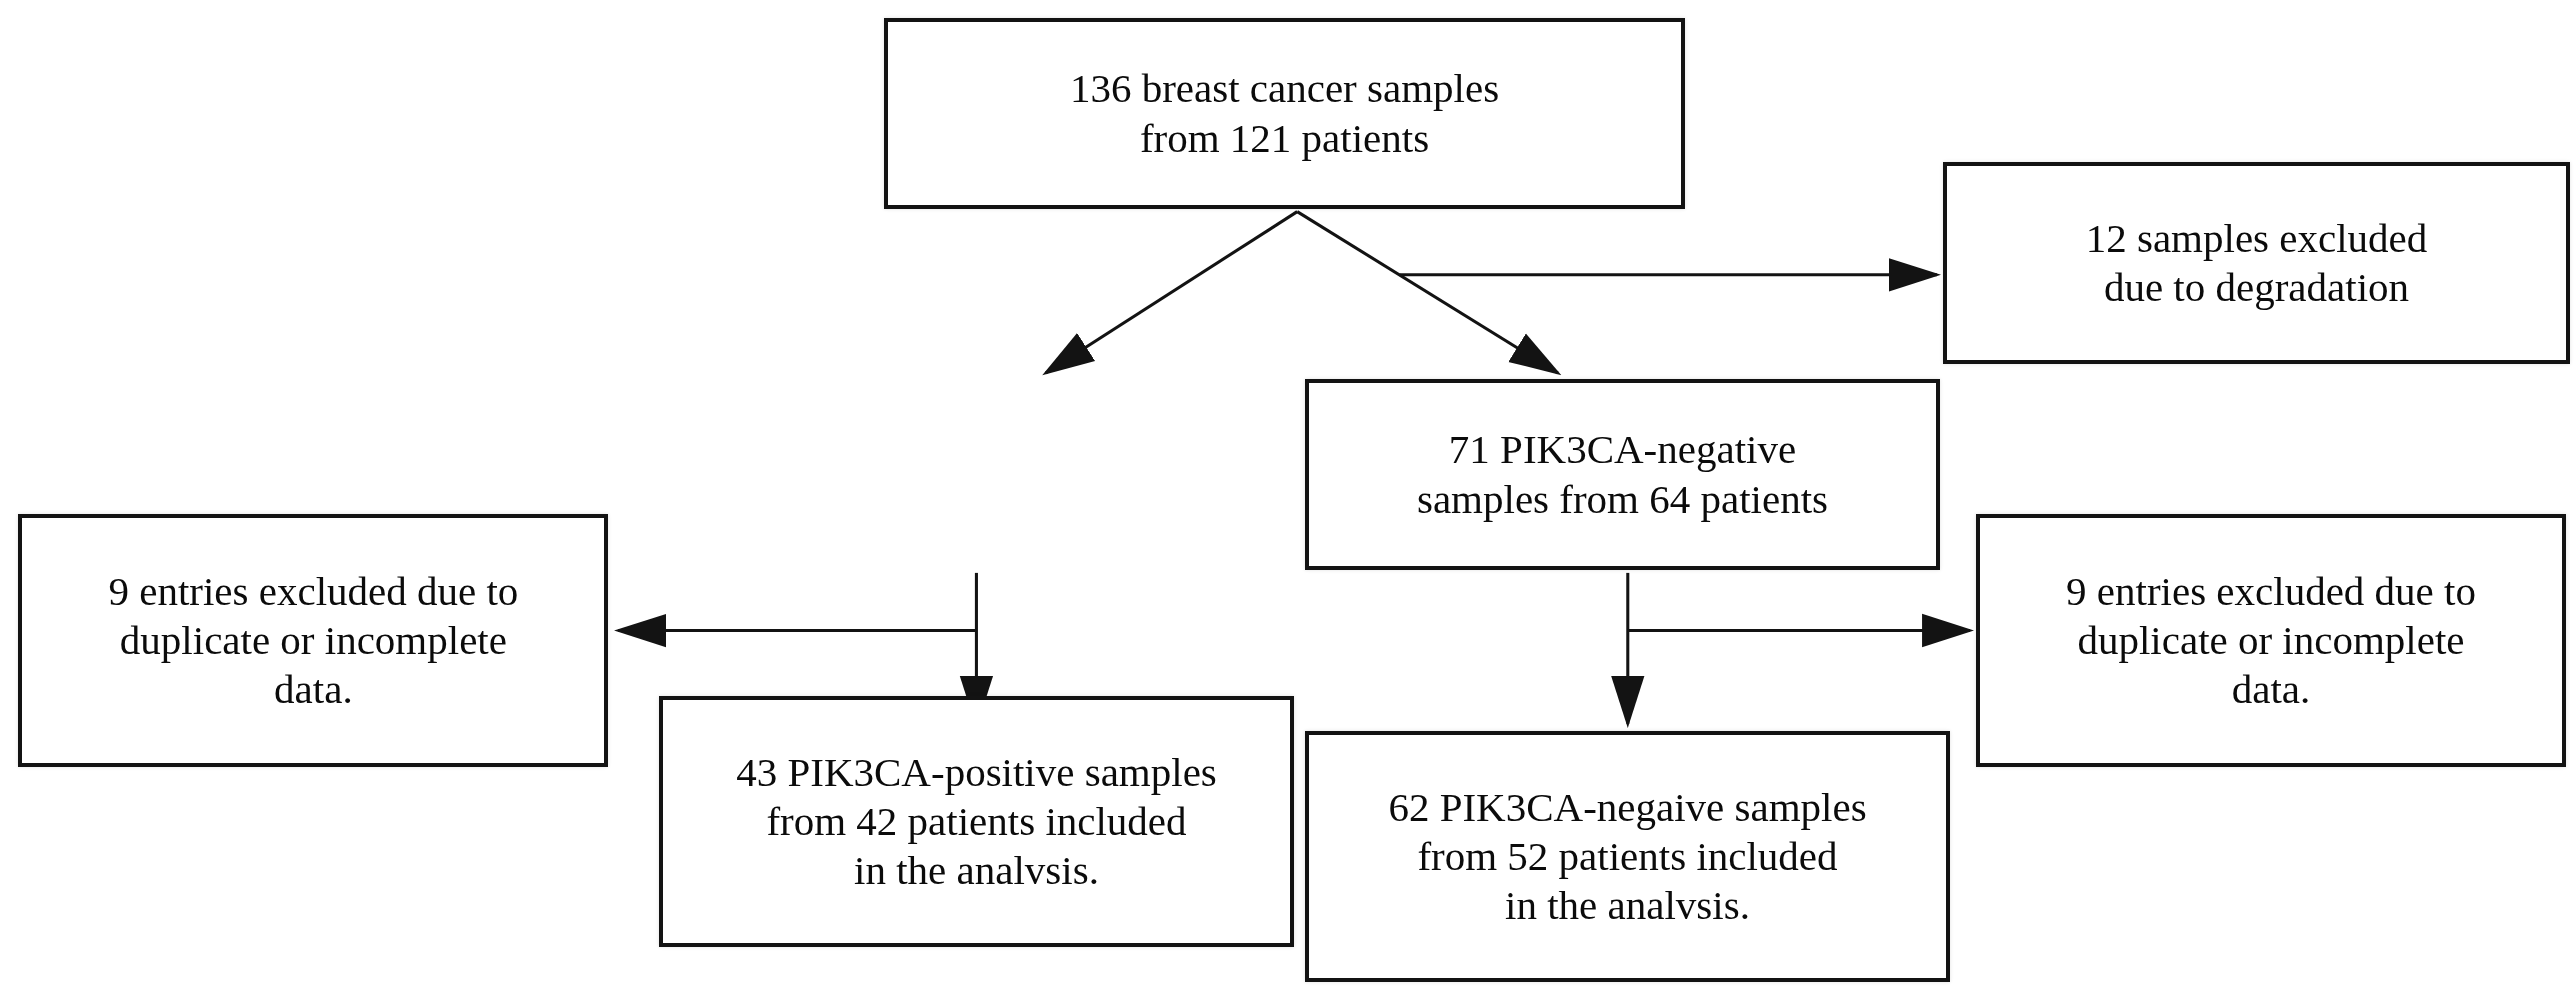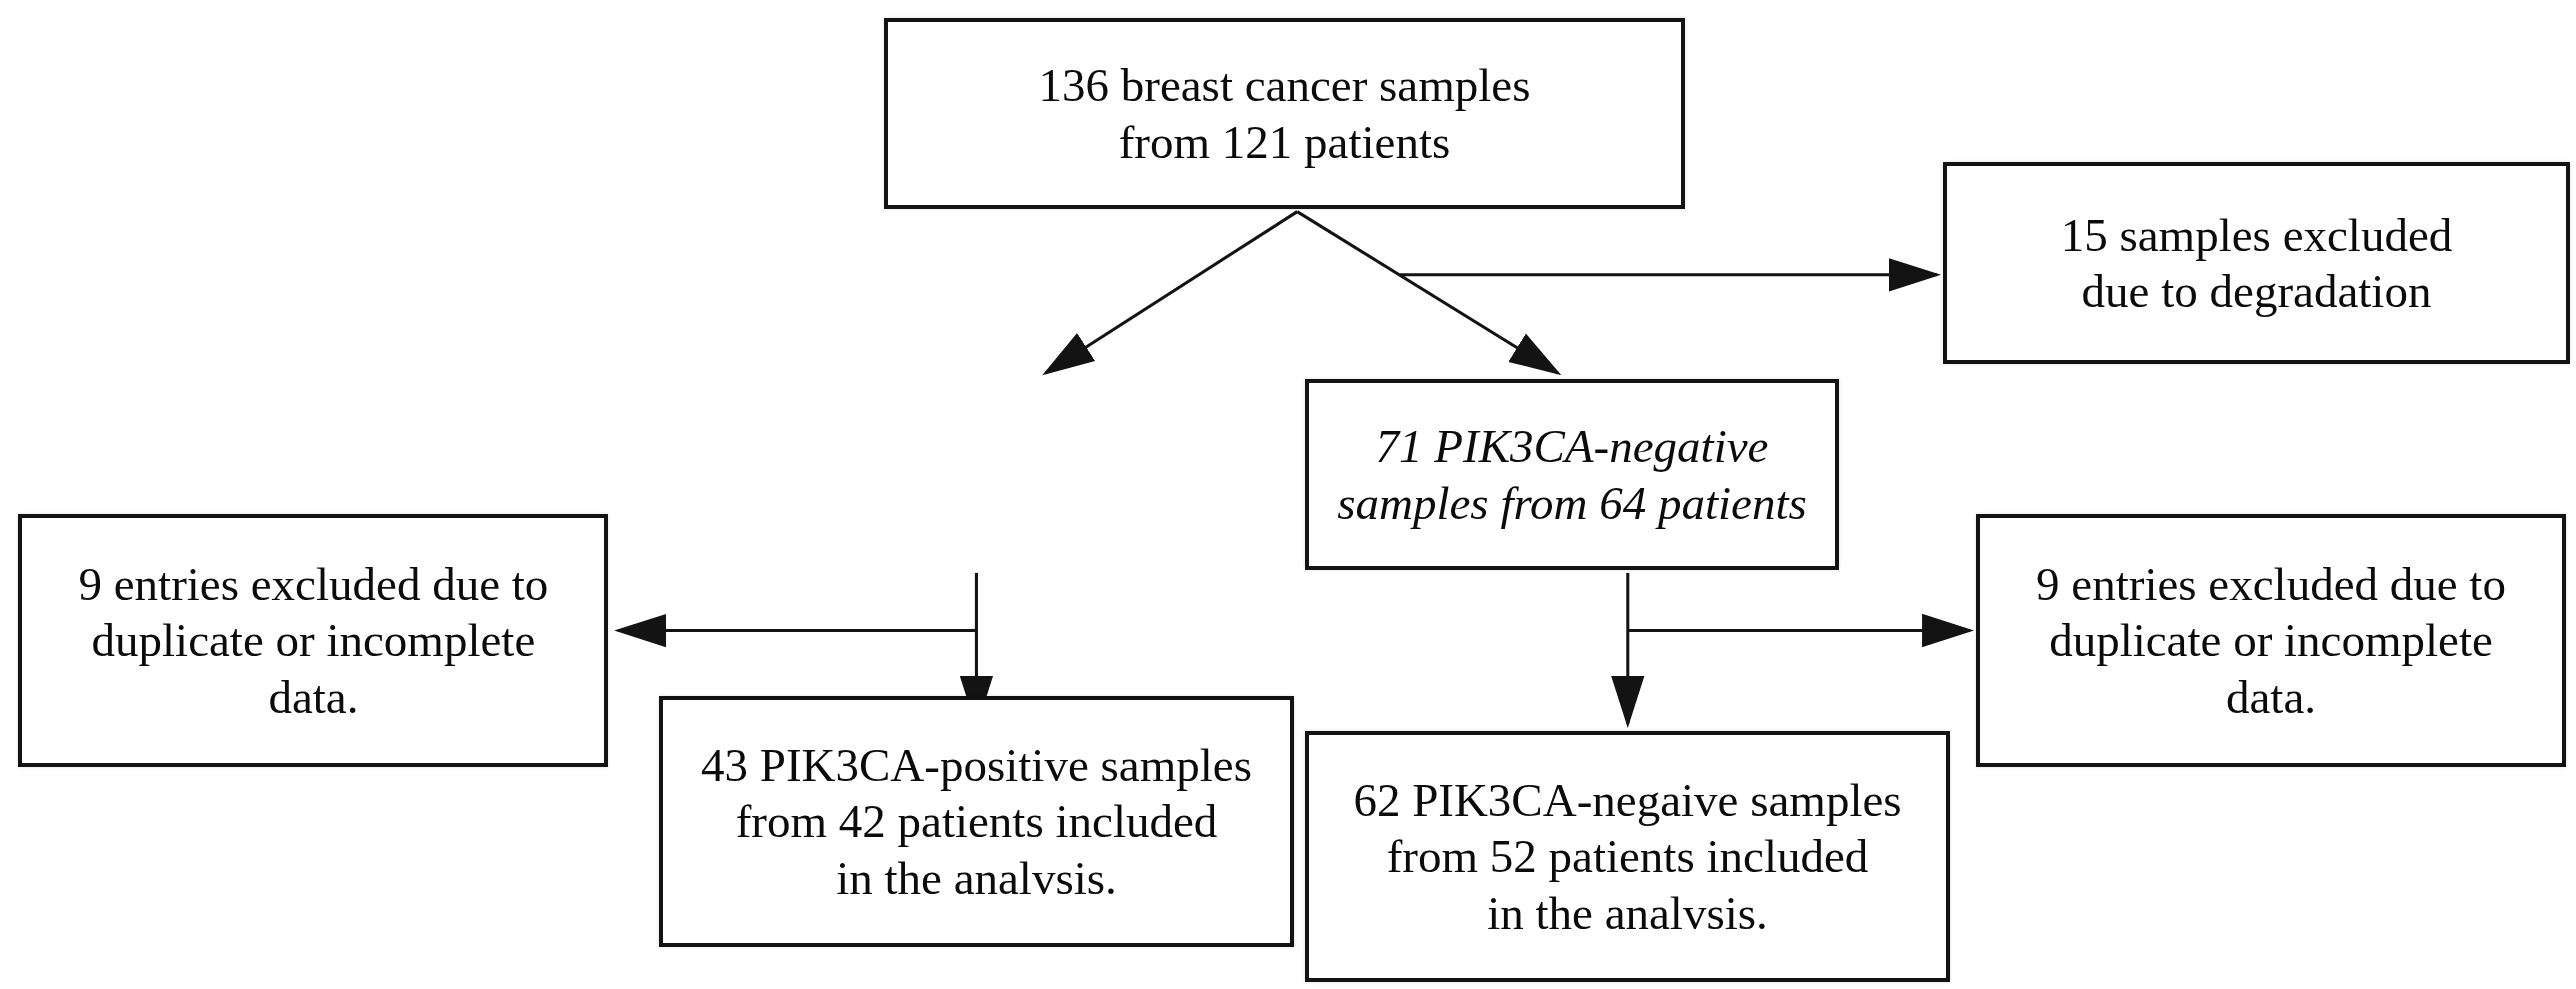--- a/index.html
+++ b/index.html
@@ -14,28 +14,28 @@
   .box{
     position:absolute;
     box-sizing:border-box;
     border:4.9px solid #131313;
     background:#ffffff;
     display:flex;
     align-items:center;
     justify-content:center;
     text-align:center;
     white-space:pre-line;
-    font-size:47px;
+    font-size:41px;
     line-height:1.2;
     box-shadow:0 0 3.7px rgba(0,0,0,0.12);
   }
   #box-total             {left:884px; top:18px;   width:801px; height:191px;}
   #box-excl-degradation  {left:1943px; top:162px;  width:627px; height:202px;}
   #box-positive          {left:659px; top:379px;  width:635px; height:191px;}
-  #box-negative          {left:1305px; top:379px;  width:534px; height:191px;font-style:italic;}
+  #box-negative          {left:1305px; top:379px;  width:635px; height:191px;}
   #box-excl-left         {left:18.4px;   top:514px;  width:590px;  height:253px;}
   #box-excl-right        {left:1976px; top:514px;  width:590px;  height:253px;}
   #box-included-positive {left:659px; top:696px; width:635px; height:251px;}
   #box-included-negative {left:1305px; top:731px; width:645px; height:251px;}
   .arrows{
     position:absolute;left:0;top:0;width:2576px;height:990px;
     pointer-events:none;
   }
   .arrows line{stroke:#131313;stroke-width:5px;}
 </style>
@@ -55,21 +55,21 @@
     <line x1="2282" y1="448" x2="3158" y2="448" marker-end="url(#arrowhead)"></line>
     <line x1="1592" y1="934" x2="1592" y2="1180" marker-end="url(#arrowhead)"></line>
     <line x1="1592" y1="1028" x2="1008" y2="1028" marker-end="url(#arrowhead)"></line>
     <line x1="2654" y1="934" x2="2654" y2="1180" marker-end="url(#arrowhead)"></line>
     <line x1="2654" y1="1028" x2="3212" y2="1028" marker-end="url(#arrowhead)"></line>
   </svg>
 
   <div class="box" id="box-total">136 breast cancer samples
 from 121 patients</div>
 
-  <div class="box" id="box-excl-degradation">15 samples excluded
+  <div class="box" id="box-excl-degradation">12 samples excluded
 due to degradation</div>
 
 
   <div class="box" id="box-negative">71 PIK3CA-negative
 samples from 64 patients</div>
 
   <div class="box" id="box-excl-left">9 entries excluded due to
 duplicate or incomplete
 data.</div>
 

